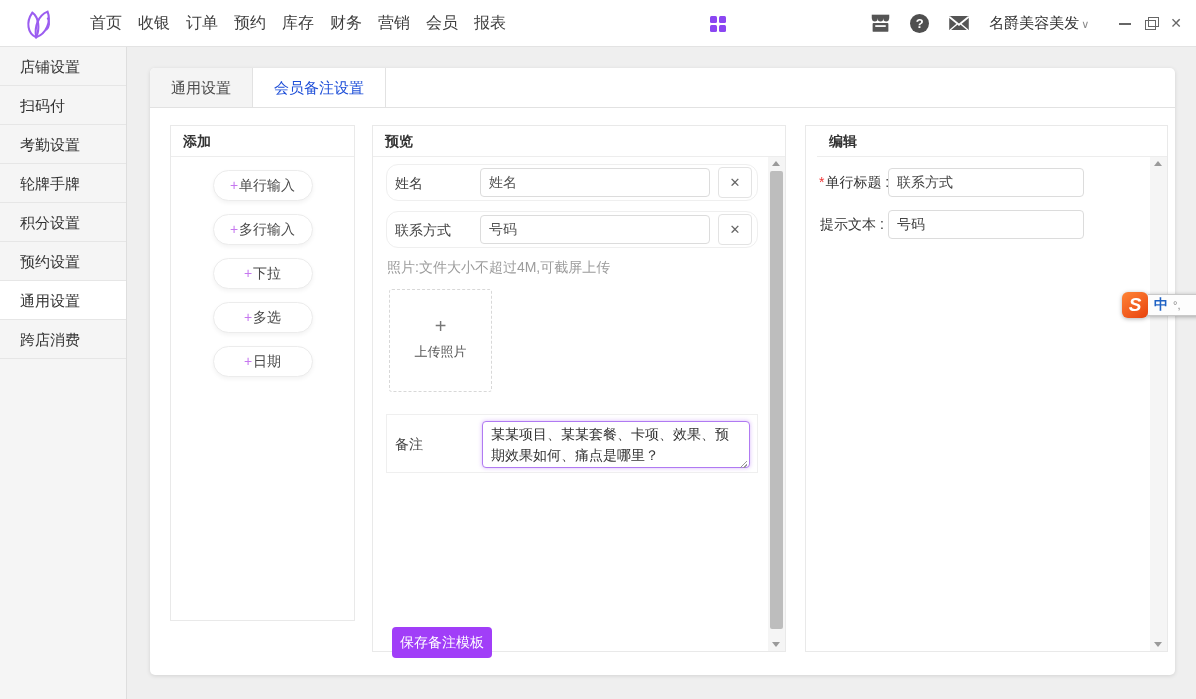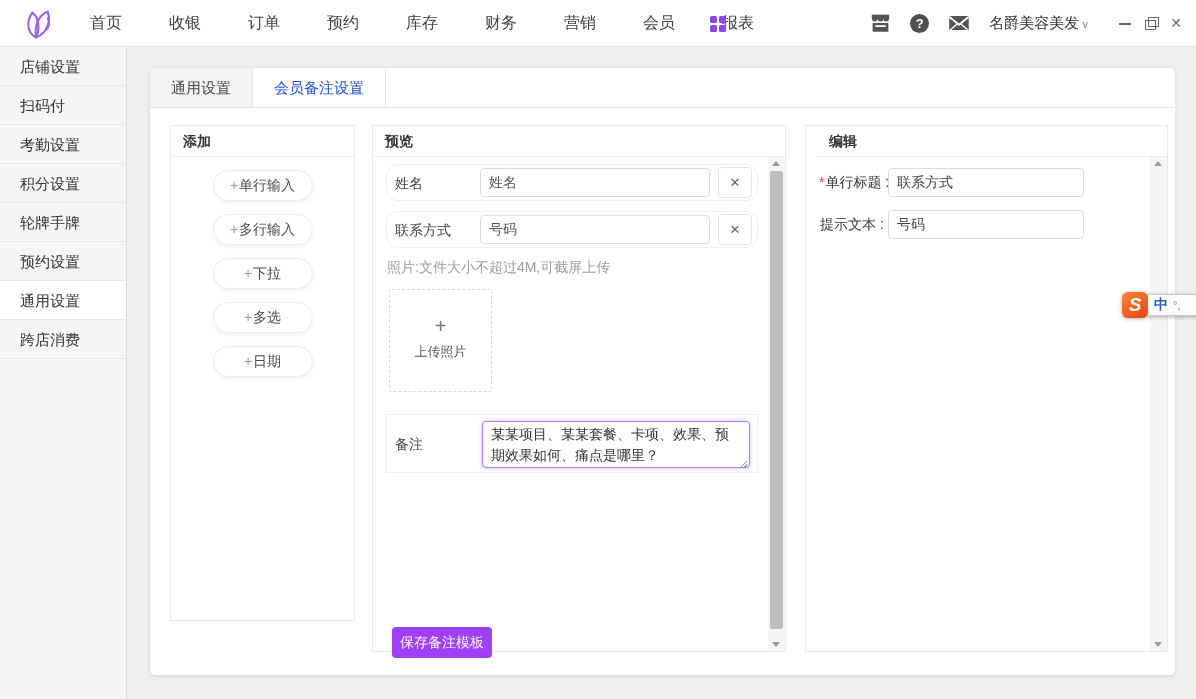--- a/index.html
+++ b/index.html
@@ -4,21 +4,21 @@
 <style>
   * { margin:0; padding:0; box-sizing:border-box; }
   html,body { width:1196px; height:699px; }
   body {
     position:relative; overflow:hidden; background:#efefef;
     font-family:"Liberation Sans","DejaVu Sans",sans-serif; color:#333;
   }
   
   .navbar { position:absolute; left:0; top:0; width:1196px; height:47px; background:#fff; border-bottom:1px solid #e3e3e3; z-index:10; }
   .logo { position:absolute; left:20px; top:5px; width:38px; height:38px; }
-  .nav-menu { position:absolute; left:89px; top:0; height:46px; display:flex; gap:45px; align-items:center; }
+  .nav-menu { position:absolute; left:89px; top:0; height:46px; display:flex; gap:14px; align-items:center; }
   .nav-item { width:34px; text-align:center; font-size:16px; color:#3f3f3f; white-space:nowrap; cursor:pointer; }
   .apps { position:absolute; left:710px; top:16px; width:16px; height:16px; display:grid; grid-template-columns:7px 7px; grid-template-rows:7px 7px; gap:2px; cursor:pointer; }
   .apps span { background:#8b46f2; border-radius:1.5px; }
   .nav-right { position:absolute; right:14px; top:0; height:46px; display:flex; align-items:center; gap:19px; }
   .ricon { cursor:pointer; display:flex; align-items:center; }
   .help-circle { width:19px; height:19px; border-radius:50%; background:#4f4f4f; color:#fff; font-size:13px; font-weight:bold; text-align:center; line-height:19px; }
   .store-name { font-size:15px; color:#333; cursor:pointer; white-space:nowrap; }
   .caret { color:#8a8a8a; font-size:11px; margin-left:2px; }
   .win-controls { display:flex; align-items:center; gap:12px; margin-left:10px; }
   .wc { width:14px; height:14px; position:relative; cursor:pointer; }
@@ -137,22 +137,22 @@
       <div class="wc wc-restore"></div>
       <div class="wc wc-close">✕</div>
     </div>
   </div>
 </div>
 
 <div class="sidebar">
   <div class="side-item">店铺设置</div>
   <div class="side-item">扫码付</div>
   <div class="side-item">考勤设置</div>
+  <div class="side-item">轮牌手牌</div>
   <div class="side-item">积分设置</div>
-  <div class="side-item">轮牌手牌</div>
   <div class="side-item">预约设置</div>
   <div class="side-item active">通用设置</div>
   <div class="side-item">跨店消费</div>
 </div>
 
 <div class="card">
   <div class="tabs">
     <div class="tab">通用设置</div>
     <div class="tab active">会员备注设置</div>
   </div>

